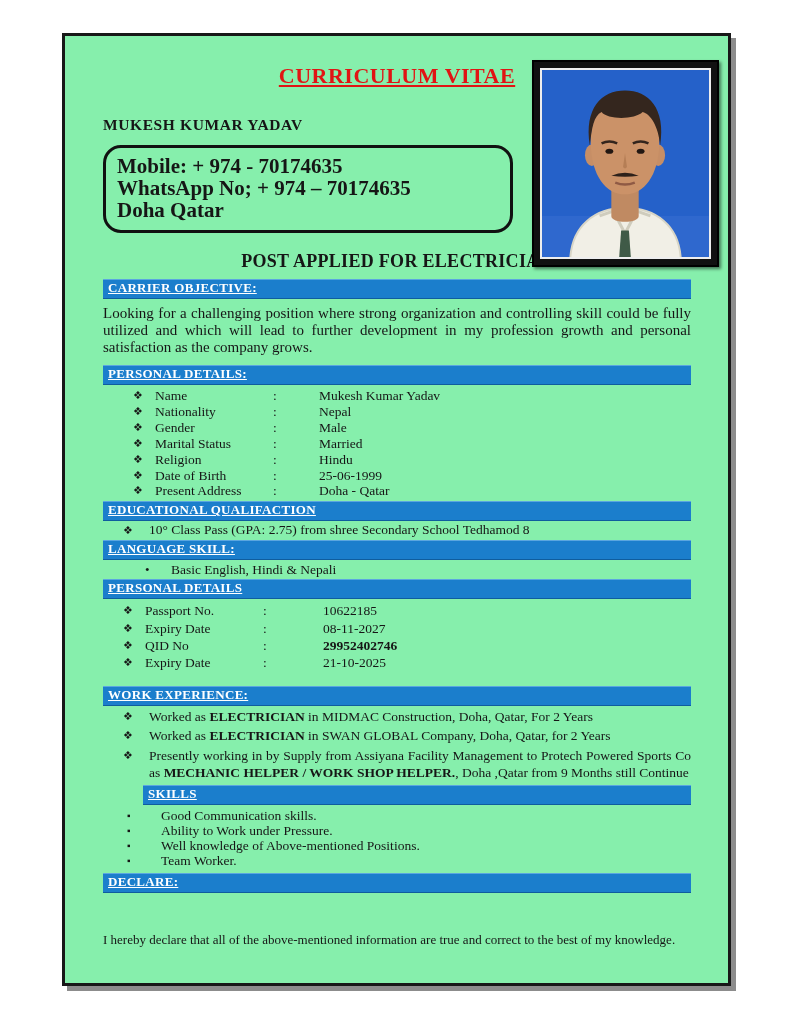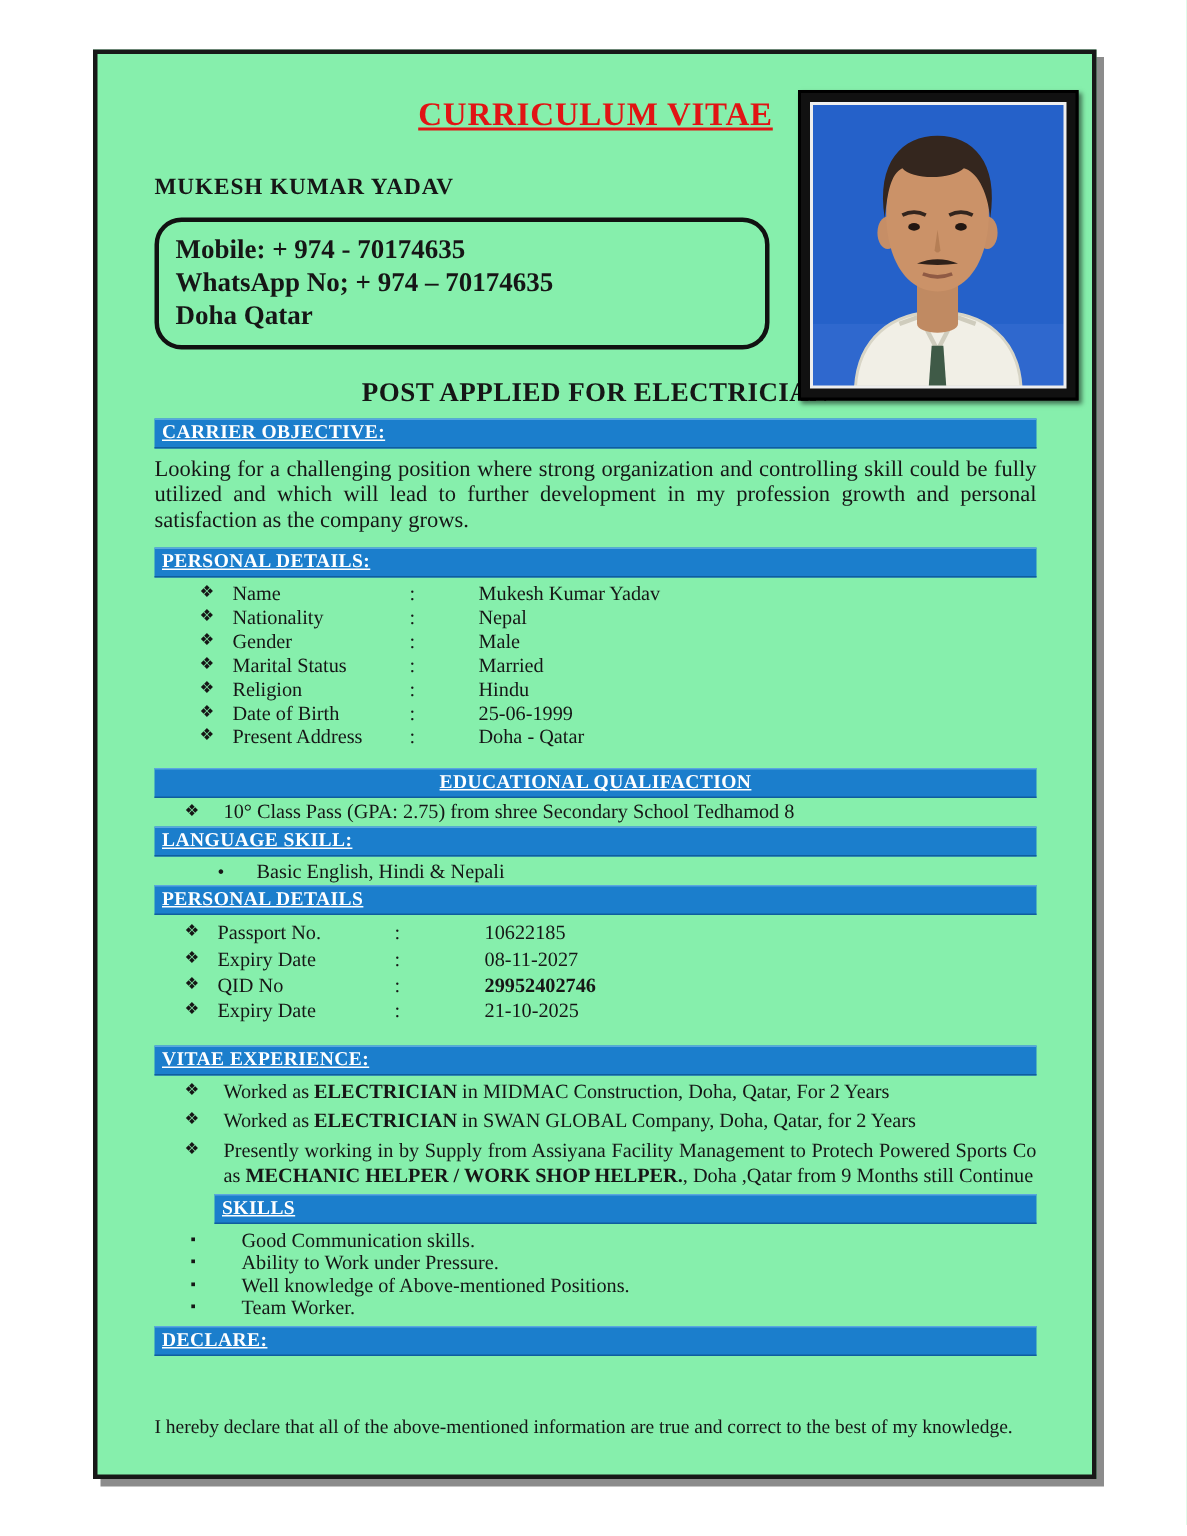--- a/index.html
+++ b/index.html
@@ -23,21 +23,21 @@
     font-size:22px;font-weight:bold;color:var(--title-red);
     text-decoration:underline;letter-spacing:.5px;
   }
 
   .name{margin-top:27px;font-size:15.5px;font-weight:bold;letter-spacing:.6px;}
 
   .contact-box{
     margin-top:11px;width:410px;
     border:3px solid #111;border-radius:18px;
     padding:7px 11px 9px;
-    font-size:18px;font-weight:bold;line-height:22px;
+    font-size:21px;font-weight:bold;line-height:22px;
   }
 
   .photo-frame{
     position:absolute;top:24px;right:9px;width:187px;height:207px;
     background:#111;border:2px solid #000;padding:7px;
     box-shadow:2px 2px 3px rgba(0,0,0,.5);
   }
   .photo-frame svg{display:block;width:100%;height:100%;background:var(--photo-bg);outline:2px solid #eee;outline-offset:-1px;}
 
   .post-applied{margin-top:18px;text-align:center;font-size:18px;font-weight:bold;letter-spacing:.3px;}
@@ -45,21 +45,21 @@
   .bar{
     background:var(--header-bar);color:#fff;
     font-size:13px;font-weight:bold;
     padding:1px 5px 3px;line-height:14px;
     border-top:1px solid #5aa6e0;border-bottom:1px solid #0f5d9e;
   }
   .bar span{text-decoration:underline;letter-spacing:.3px;}
 
   .m-co{margin-top:7px;}
   .m-pd{margin-top:9px;}
-  .m-eq{margin-top:13px;text-align:center;}
+  .m-eq{margin-top:2px;}
   .m-ls{margin-top:1px;}
   .m-pd2{margin-top:1px;}
   .m-we{margin-top:14px;}
   .m-sk{margin-top:3px;margin-left:40px;}
   .m-de{margin-top:5px;}
 
   .para{font-size:15px;line-height:17px;text-align:justify;margin-top:6px;}
 
   .rows{margin-top:3px;}
   .row{display:flex;font-size:13.5px;line-height:15.9px;}
@@ -221,21 +221,21 @@
       <span class="val bold">29952402746</span>
     </div>
     <div class="row">
       <span class="blt">❖</span>
       <span class="lbl">Expiry Date</span>
       <span class="col">:</span>
       <span class="val">21-10-2025</span>
     </div>
   </div>
 
-  <div class="bar m-we"><span>VITAE EXPERIENCE:</span></div>
+  <div class="bar m-we"><span>WORK EXPERIENCE:</span></div>
   <div class="we-list">
     <div class="li">
       <span class="blt">❖</span>
       <span class="txt"><span>Worked as </span><b>ELECTRICIAN</b><span> in MIDMAC Construction, Doha, Qatar, For 2 Years</span></span>
     </div>
     <div class="li">
       <span class="blt">❖</span>
       <span class="txt"><span>Worked as </span><b>ELECTRICIAN</b><span> in SWAN GLOBAL Company, Doha, Qatar, for 2 Years</span></span>
     </div>
     <div class="li">

